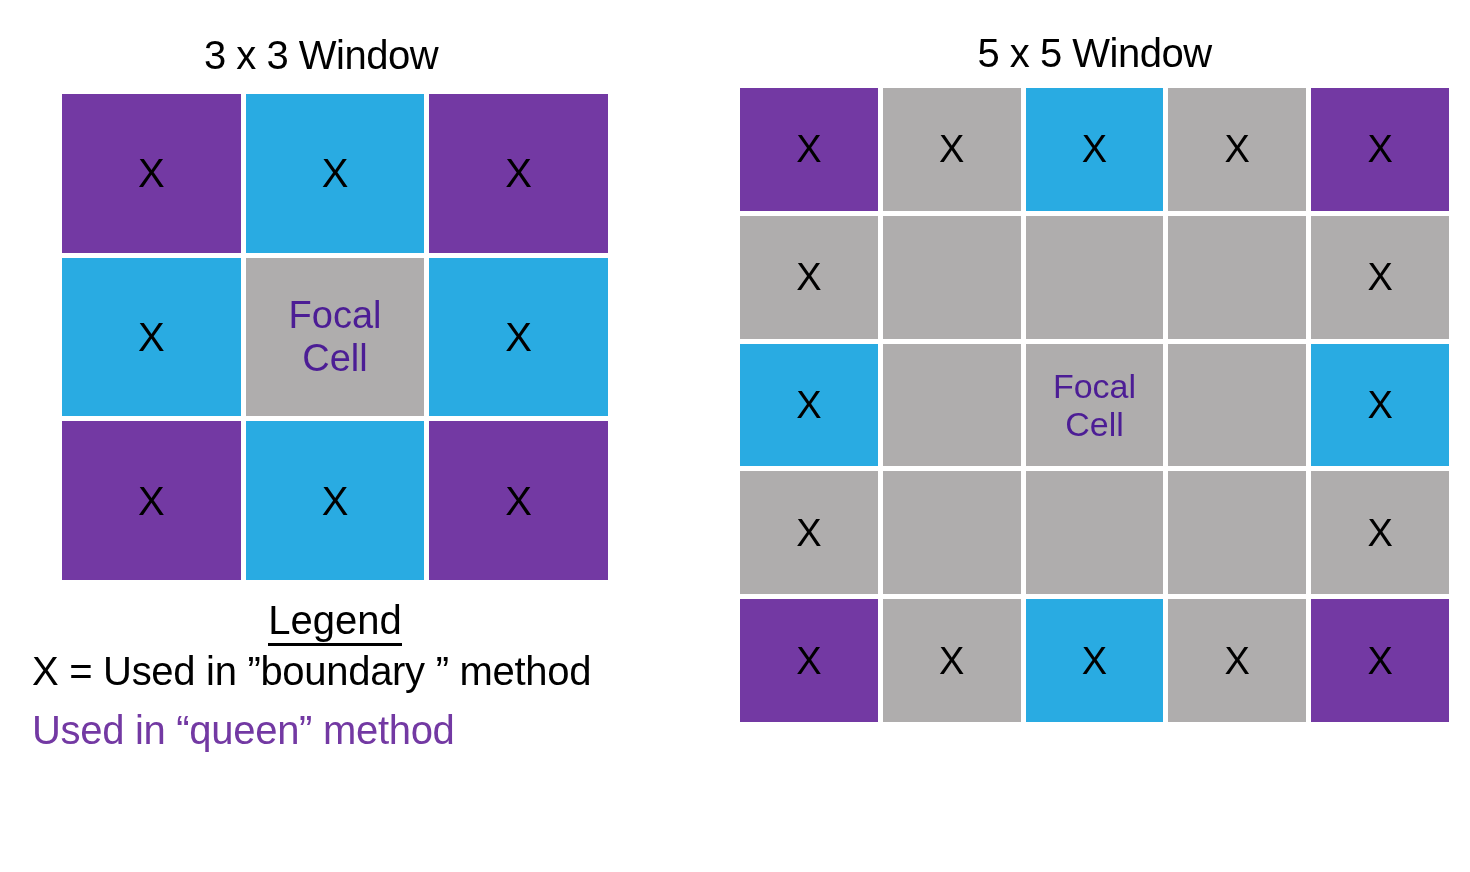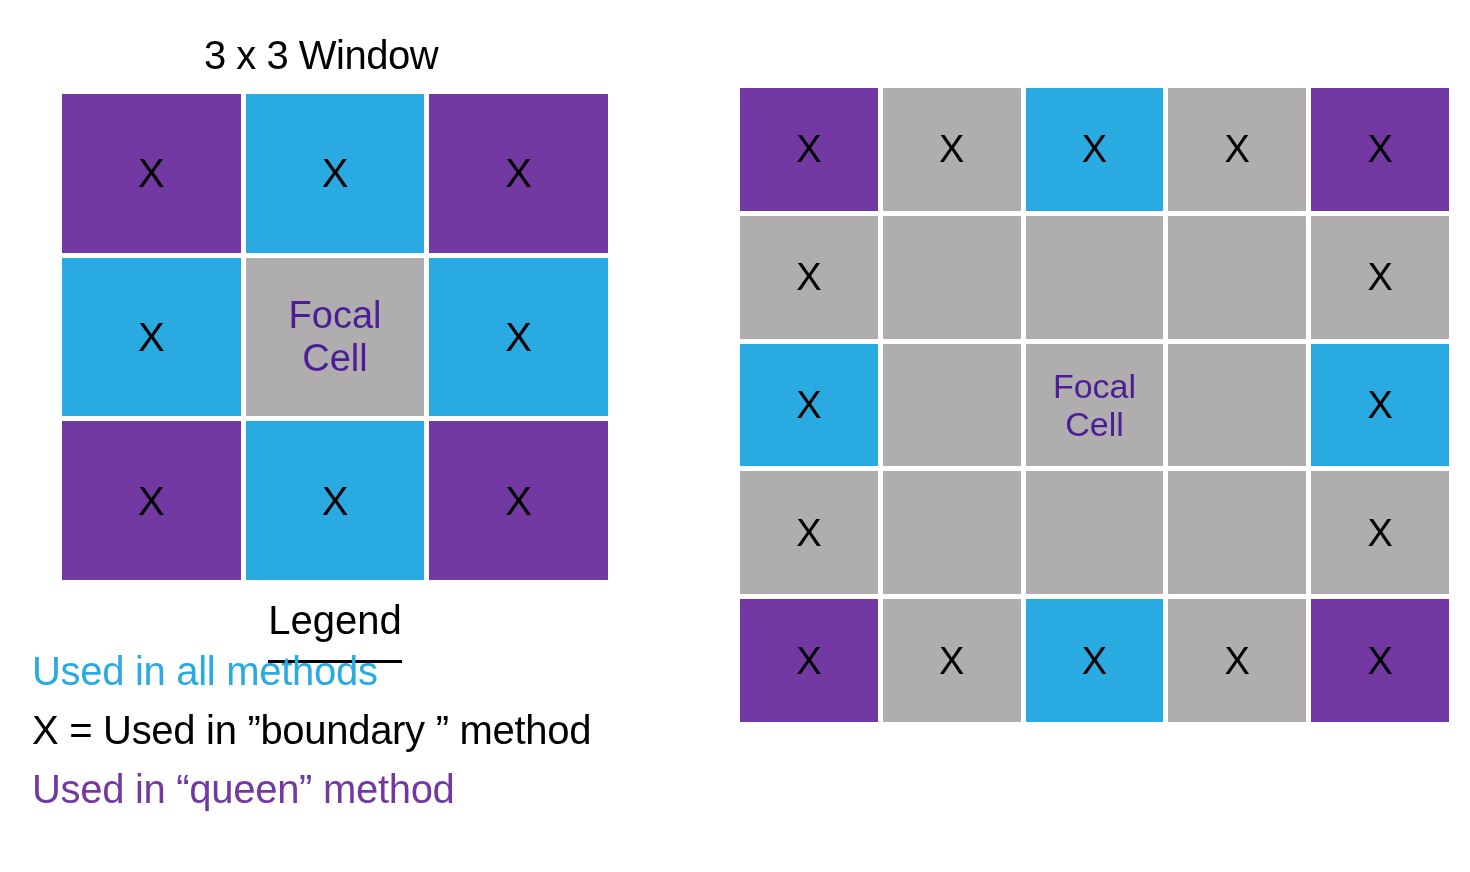--- a/index.html
+++ b/index.html
@@ -80,21 +80,21 @@
   #legend-title{
     font-size:40px;
     color:#000000;
     text-align:center;
     width:546px;
     margin-left:44px;
     line-height:1.1;
   }
   #legend-title span{
     border-bottom:3px solid #000000;
-    padding-bottom:18px;
+    padding-bottom:1px;
   }
   .legend-row{
     font-size:40px;
     line-height:1.48;
     white-space:nowrap;
     letter-spacing:-0.3px;
     padding-left:14px;
   }
   .legend-row.r-cyan{color:#29ABE2;}
   .legend-row.r-purple{color:#7339A3;}
@@ -131,20 +131,21 @@
         <span class="cell-mark">X</span>
       </div>
       <div class="cell c-cyan">
         <span class="cell-mark">X</span>
       </div>
       <div class="cell c-purple">
         <span class="cell-mark">X</span>
       </div>
     </div>
 
+  <div class="panel-title" id="title-5x5">5 x 5 Window</div>
 
   <div class="grid" id="grid-5x5">
       <div class="cell c-purple">
         <span class="cell-mark">X</span>
       </div>
       <div class="cell c-gray">
         <span class="cell-mark">X</span>
       </div>
       <div class="cell c-cyan">
         <span class="cell-mark">X</span>
@@ -199,18 +200,17 @@
       </div>
       <div class="cell c-purple">
         <span class="cell-mark">X</span>
       </div>
     </div>
 
   <div id="legend">
     <div id="legend-title">
       <span>Legend</span>
     </div>
-    <div class="legend-row r-cyan">Used in all methods</div>
     <div class="legend-row r-black">X = Used in ”boundary ” method</div>
     <div class="legend-row r-purple">Used in “queen” method</div>
   </div>
 
 </div>
 
 </body></html>

